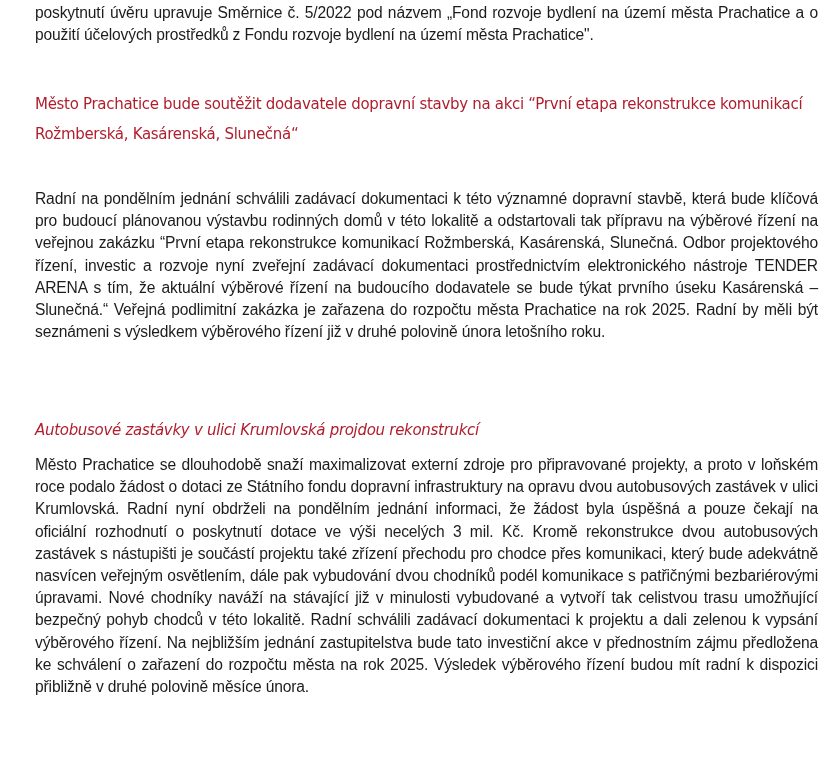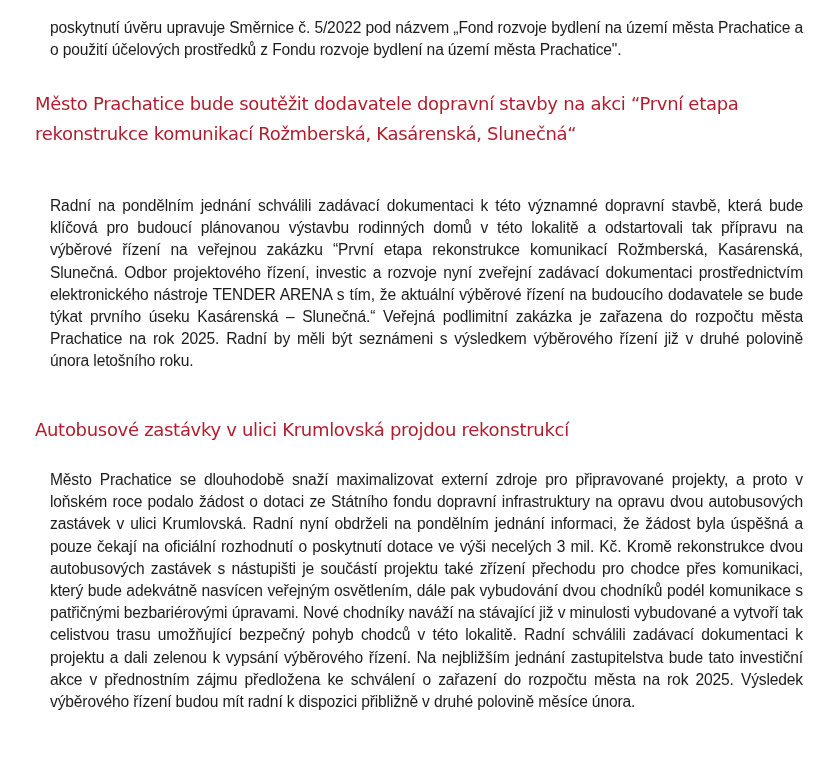--- a/index.html
+++ b/index.html
@@ -3,38 +3,38 @@
   <meta charset="utf-8">
   <style>
     html, body { margin: 0; padding: 0; background: #ffffff; }
     body { width: 838px; height: 775px; overflow: hidden; position: relative; }
     .page { position: absolute; left: 35px; top: 0; width: 783px; }
     .para {
       font-family: "Liberation Sans", sans-serif;
       font-size: 15.6px;
       line-height: 22.2px;
       color: #1c1c1c;
-      margin: 15px;
+      margin: 0;
       text-align: justify;
       letter-spacing: -0.15px;
       word-spacing: 0px;
     }
     .heading {
       font-family: "DejaVu Sans", sans-serif;
-      font-size: 18px;
+      font-size: 15px;
       line-height: 30px;
       color: #b01e2d;
       margin: 0;
       font-weight: normal;
       letter-spacing: -0.3px;
     }
     #p0 { position: absolute; top: 2px; }
     #h1 { position: absolute; top: 89px; width: 770px; }
-    #p1 { position: absolute; top: 180px; }
-    #h2 { position: absolute; top: 415px; }
+    #p1 { position: absolute; top: 188px; }
+    #h2 { position: absolute; top: 415px; font-style: italic; }
     #p2 { position: absolute; top: 454px; }
   </style>
 </head>
 <body>
 
 <div class="page">
   <p id="p0" class="para">poskytnutí úvěru upravuje Směrnice č. 5/2022 pod názvem „Fond rozvoje bydlení na území města Prachatice a o použití účelových prostředků z Fondu rozvoje bydlení na území města Prachatice".</p>
 
   <h2 id="h1" class="heading">Město Prachatice bude soutěžit dodavatele dopravní stavby na akci “První etapa rekonstrukce komunikací Rožmberská, Kasárenská, Slunečná“</h2>
   <p id="p1" class="para">Radní na pondělním jednání schválili zadávací dokumentaci k této významné dopravní stavbě, která bude klíčová pro budoucí plánovanou výstavbu rodinných domů v této lokalitě a odstartovali tak přípravu na výběrové řízení na veřejnou zakázku “První etapa rekonstrukce komunikací Rožmberská, Kasárenská, Slunečná. Odbor projektového řízení, investic a rozvoje nyní zveřejní zadávací dokumentaci prostřednictvím elektronického nástroje TENDER ARENA s tím, že aktuální výběrové řízení na budoucího dodavatele se bude týkat prvního úseku Kasárenská – Slunečná.“ Veřejná podlimitní zakázka je zařazena do rozpočtu města Prachatice na rok 2025. Radní by měli být seznámeni s výsledkem výběrového řízení již v druhé polovině února letošního roku.</p>

